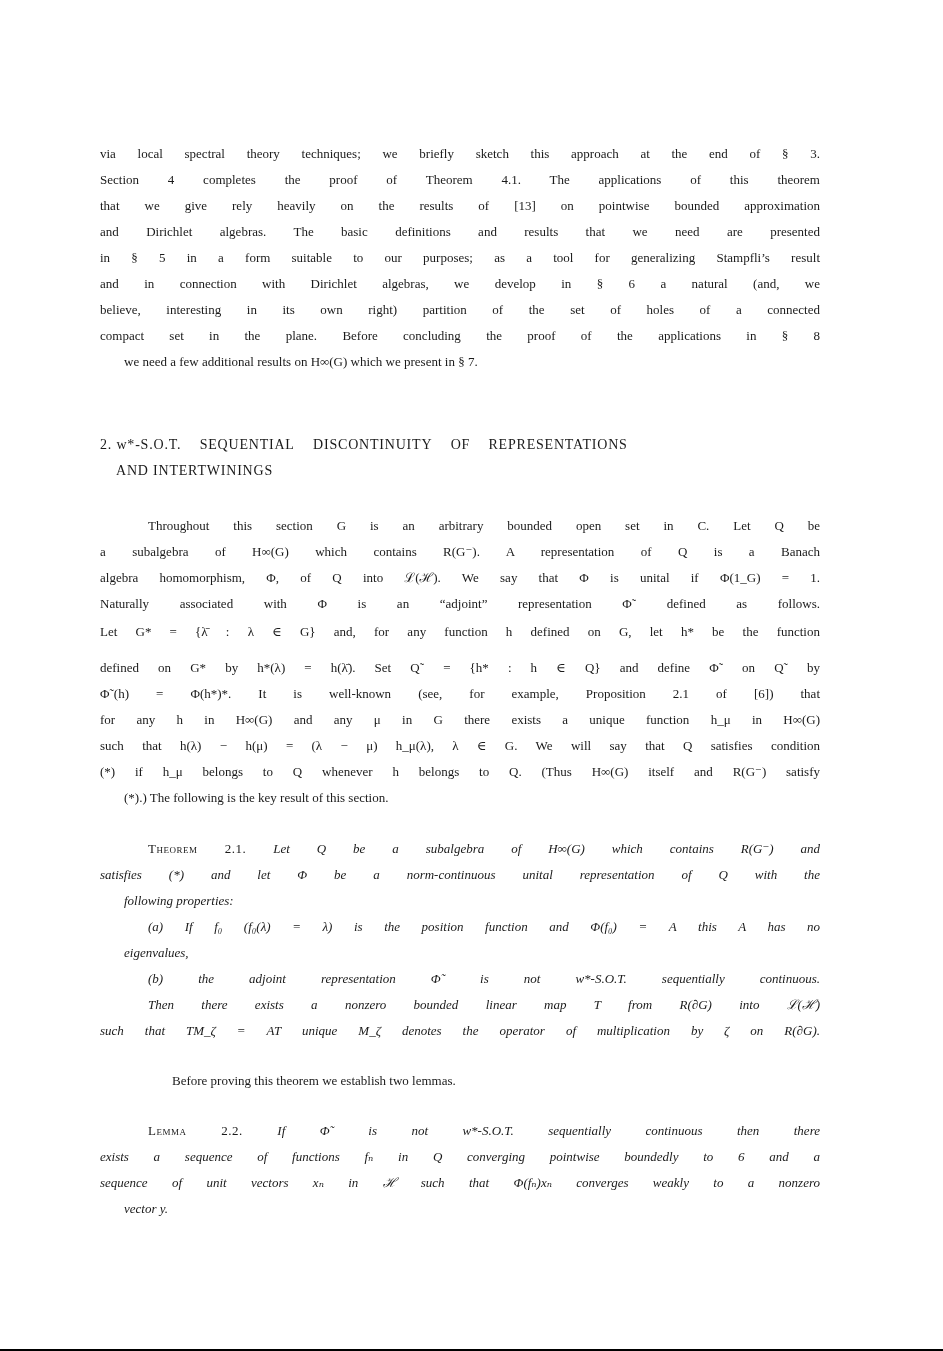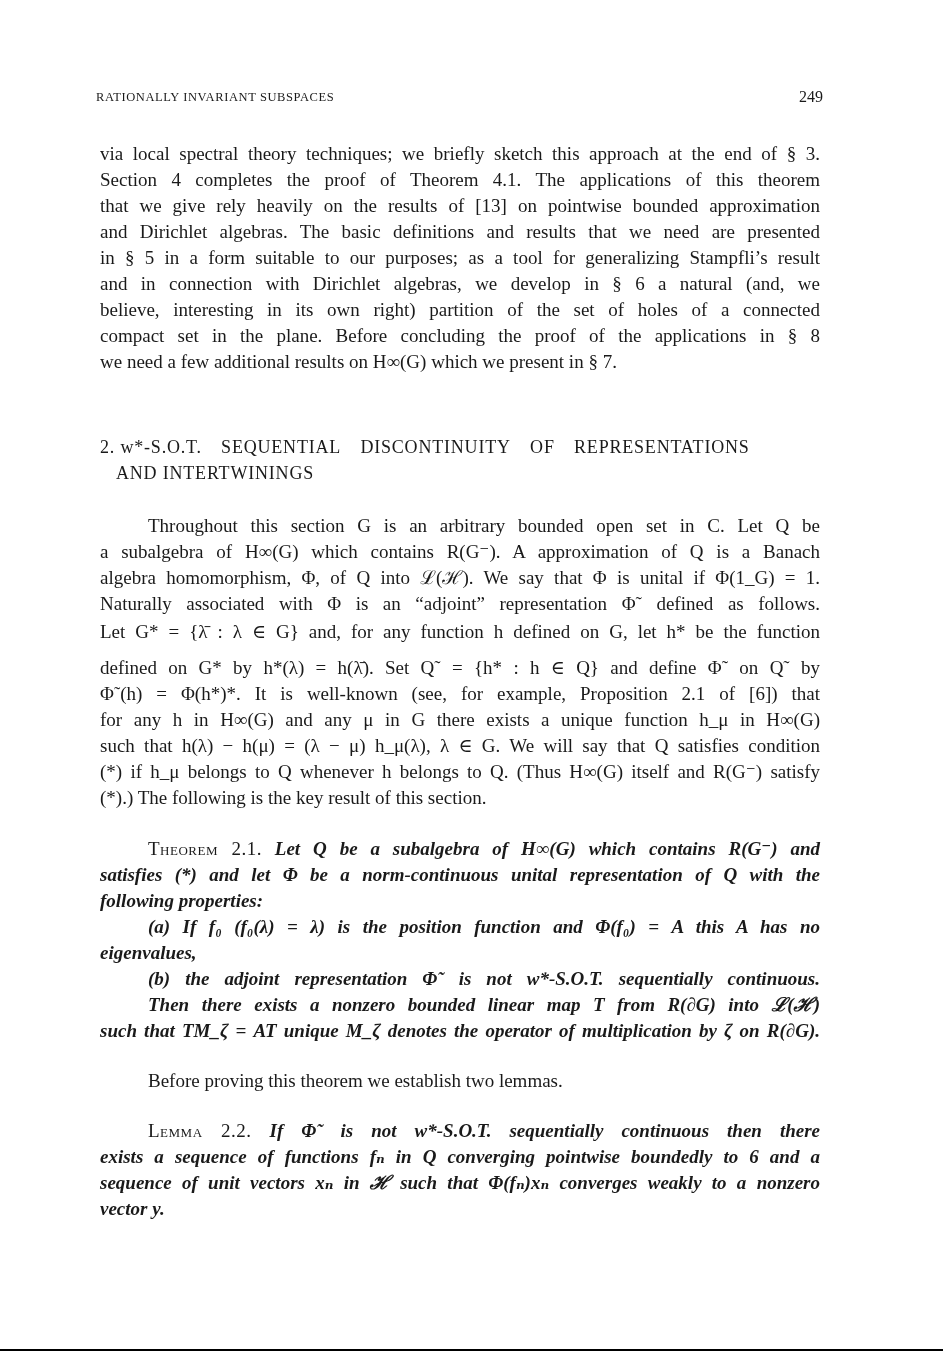--- a/index.html
+++ b/index.html
@@ -10,45 +10,41 @@
   }
   .page { position: absolute; left: 0; top: 0; width: 943px; height: 1351px; }
   .running-head {
     position: absolute; left: 96px; top: 90px; width: 727px;
     font-size: 12.5px; letter-spacing: 0.6px;
     display: flex; justify-content: space-between;
   }
   .running-head .pgnum { font-size: 16px; letter-spacing: 0; margin-top: -2px; }
   .line {
     position: absolute; left: 100px; width: 720px;
-    font-size: 19px; line-height: 26px; white-space: nowrap;
+    font-size: 13px; line-height: 26px; white-space: nowrap;
     text-align: justify; text-align-last: justify;
   }
-  .line.last { text-align-last: left; }
+  .line.last { text-align-last: left; margin-left: 24px; }
   .line.indent { left: 148px; width: 672px; }
   .line.indent-sm { left: 148px; }
   .heading {
-    position: absolute; left: 100px; font-size: 18px; letter-spacing: 0.8px; white-space: nowrap;
+    position: absolute; left: 100px; font-size: 14px; letter-spacing: 0.8px; white-space: nowrap;
   }
   .heading .gap { display: inline-block; width: 14px; }
-  .i { font-style: italic; font-weight: bold; }
+  .i { font-style: italic; }
   .sc { font-variant: small-caps; letter-spacing: 0.5px; }
   .bottom-rule {
     position: absolute; left: 0; bottom: 0; width: 943px; height: 2px; background: #000;
   }
 </style>
 </head>
 <body>
 
 <div class="page">
 
-  <div class="running-head">
-    <span>RATIONALLY INVARIANT SUBSPACES</span>
-    <span class="pgnum">249</span>
-  </div>
 
   <div>
     <div class="line" style="top:141px">via local spectral theory techniques; we briefly sketch this approach at the end of § 3.</div>
     <div class="line" style="top:167px">Section 4 completes the proof of Theorem 4.1. The applications of this theorem</div>
     <div class="line" style="top:193px">that we give rely heavily on the results of [13] on pointwise bounded approximation</div>
     <div class="line" style="top:219px">and Dirichlet algebras. The basic definitions and results that we need are presented</div>
     <div class="line" style="top:245px">in § 5 in a form suitable to our purposes; as a tool for generalizing Stampfli’s result</div>
     <div class="line" style="top:271px">and in connection with Dirichlet algebras, we develop in § 6 a natural (and, we</div>
     <div class="line" style="top:297px">believe, interesting in its own right) partition of the set of holes of a connected</div>
     <div class="line" style="top:323px">compact set in the plane. Before concluding the proof of the applications in § 8</div>
@@ -62,21 +58,21 @@
       <span>SEQUENTIAL</span><span class="gap"></span>
       <span>DISCONTINUITY</span><span class="gap"></span>
       <span>OF</span><span class="gap"></span>
       <span>REPRESENTATIONS</span>
     </div>
     <div class="heading" style="top:463px; left:116px">AND INTERTWININGS</div>
   </div>
 
   <div>
     <div class="line indent" style="top:513px">Throughout this section G is an arbitrary bounded open set in C. Let Q be</div>
-    <div class="line" style="top:539px">a subalgebra of H∞(G) which contains R(G⁻). A approximation of Q is a Banach</div>
+    <div class="line" style="top:539px">a subalgebra of H∞(G) which contains R(G⁻). A representation of Q is a Banach</div>
     <div class="line" style="top:565px">algebra homomorphism, Φ, of Q into ℒ(ℋ). We say that Φ is unital if Φ(1_G) = 1.</div>
     <div class="line" style="top:591px">Naturally associated with Φ is an “adjoint” representation Φ˜ defined as follows.</div>
     <div class="line" style="top:619px">Let G* = {λ̄ : λ ∈ G} and, for any function h defined on G, let h* be the function</div>
     <div class="line" style="top:655px">defined on G* by h*(λ) = h(λ̄). Set Q˜ = {h* : h ∈ Q} and define Φ˜ on Q˜ by</div>
     <div class="line" style="top:681px">Φ˜(h) = Φ(h*)*. It is well-known (see, for example, Proposition 2.1 of [6]) that</div>
     <div class="line" style="top:707px">for any h in H∞(G) and any μ in G there exists a unique function h_μ in H∞(G)</div>
     <div class="line" style="top:733px">such that h(λ) − h(μ) = (λ − μ) h_μ(λ), λ ∈ G. We will say that Q satisfies condition</div>
     <div class="line" style="top:759px">(*) if h_μ belongs to Q whenever h belongs to Q. (Thus H∞(G) itself and R(G⁻) satisfy</div>
     <div class="line last" style="top:785px">(*).) The following is the key result of this section.</div>
   </div>

